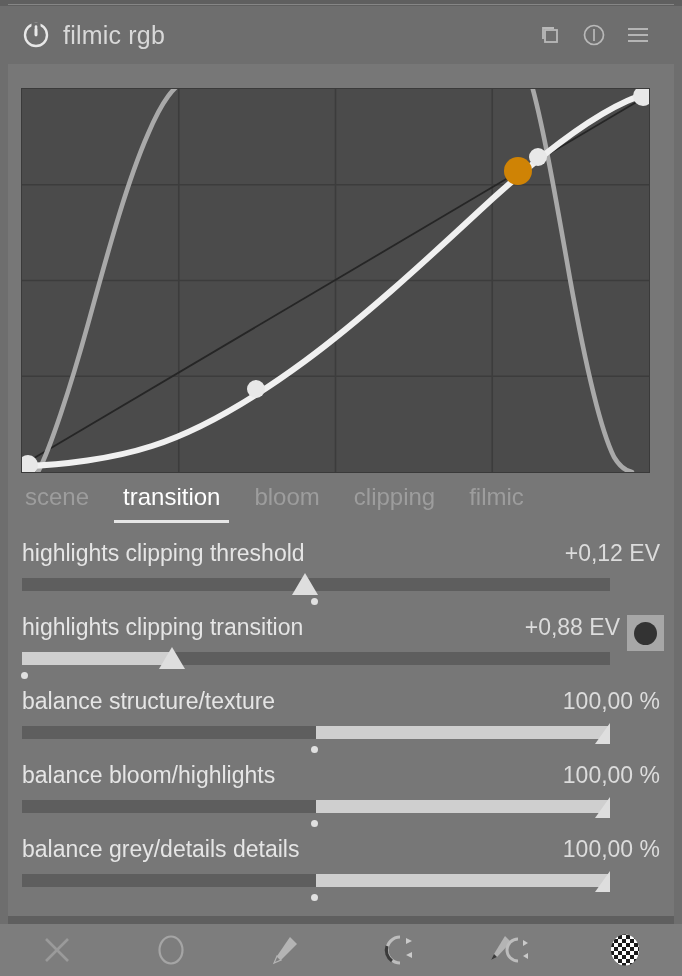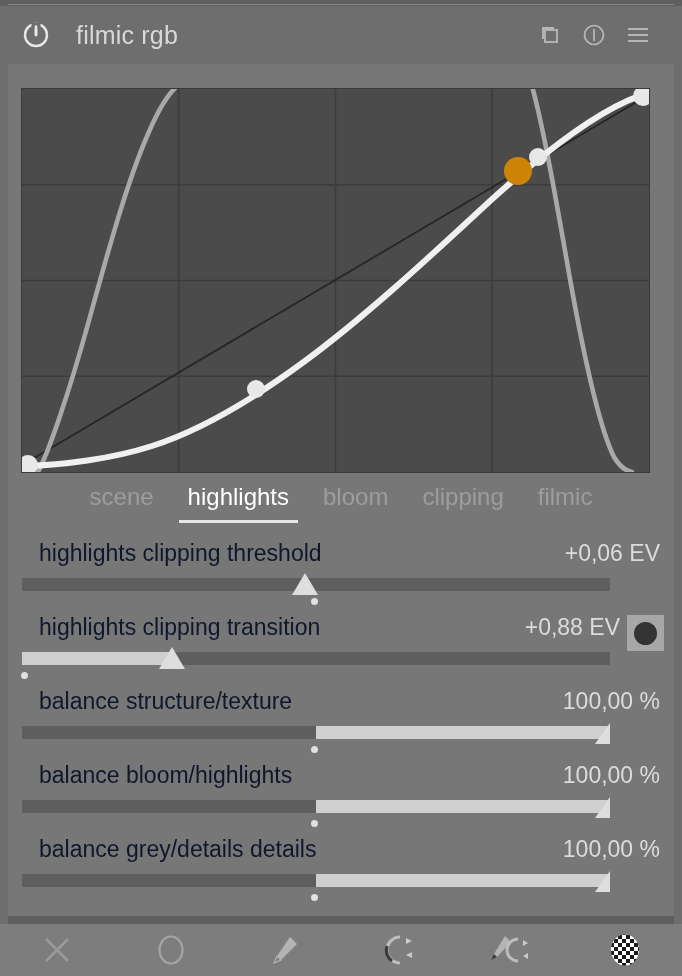--- a/index.html
+++ b/index.html
@@ -43,21 +43,21 @@
     display: flex;
     align-items: center;
   }
   .power-btn {
     margin-left: 13px;
     width: 30px; height: 30px;
     display: flex; align-items: center; justify-content: center;
     cursor: pointer;
   }
   .module-title {
-    margin-left: 25px;
+    margin-left: 12px;
     color: #d8d8d8;
     font-size: 25px;
     letter-spacing: 0.2px;
     white-space: nowrap;
   }
   .header-spacer { flex: 1; }
   .header-icons {
     display: flex;
     align-items: center;
     gap: 20px;
@@ -92,21 +92,21 @@
   }
   .graph svg { display: block; }
 
   
   .tabs {
     position: absolute;
     left: 8px; top: 477px;
     width: 666px; height: 48px;
     display: flex;
     align-items: flex-start;
-    justify-content: center;
+    justify-content: flex-start;
     gap: 0px;
   }
   .tab {
     position: relative;
     font-size: 24px;
     color: #9d9d9d;
     padding: 6px 17px 0 17px;
     cursor: pointer;
     white-space: nowrap;
   }
@@ -135,24 +135,23 @@
     position: absolute;
     left: 22px; right: 22px;
     top: 6px;
     display: flex;
     align-items: baseline;
     justify-content: space-between;
     pointer-events: none;
   }
   .slider-row.has-picker .slider-head { right: 62px; text-align: center; }
   .slider-label {
-    color: #0f172a;
+    color: #e5e5e5;
     font-size: 23px;
     white-space: nowrap;
-    margin-left: 17px;
   }
   .slider-value {
     color: #dcdcdc;
     font-size: 23px;
     white-space: nowrap;
   }
   .track {
     position: absolute;
     left: 22px;
     top: 44px;
@@ -305,40 +304,40 @@
         <circle cx="621" cy="7" r="10" fill="#e8e8e8"></circle>
       </svg>
     </div>
   </div>
 
   <div class="tabs">
     <div class="tab">
       <span>scene</span>
     </div>
     <div class="tab active">
-      <span>highlights</span>
+      <span>transition</span>
       <span class="tab-underline"></span>
     </div>
     <div class="tab">
       <span>bloom</span>
     </div>
     <div class="tab">
       <span>clipping</span>
     </div>
     <div class="tab">
       <span>filmic</span>
     </div>
   </div>
 
   <div class="sliders">
 
     <div class="slider-row">
       <div class="slider-head">
         <span class="slider-label">highlights clipping threshold</span>
-        <span class="slider-value">+0,06 EV</span>
+        <span class="slider-value">+0,12 EV</span>
       </div>
       <div class="track">
         <div class="fill" style="width:0%"></div>
       </div>
       <div class="marker-tri" style="left:292px"></div>
       <div class="default-dot" style="left:311px"></div>
     </div>
 
     <div class="slider-row has-picker">
       <div class="slider-head">

